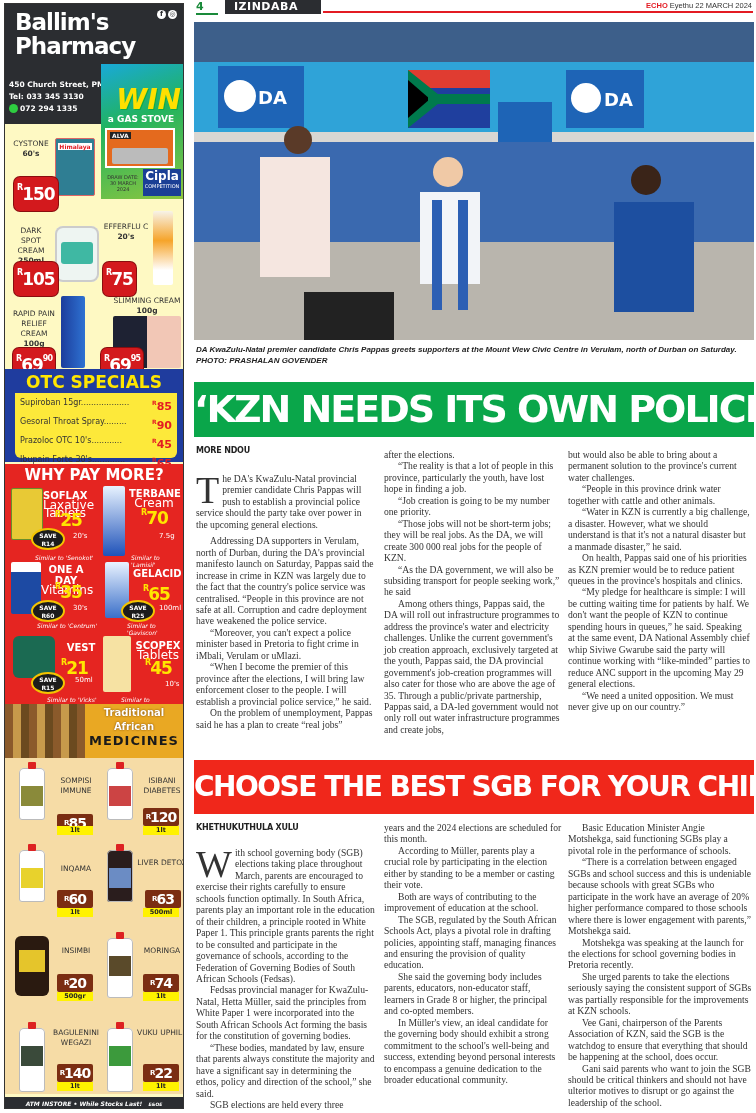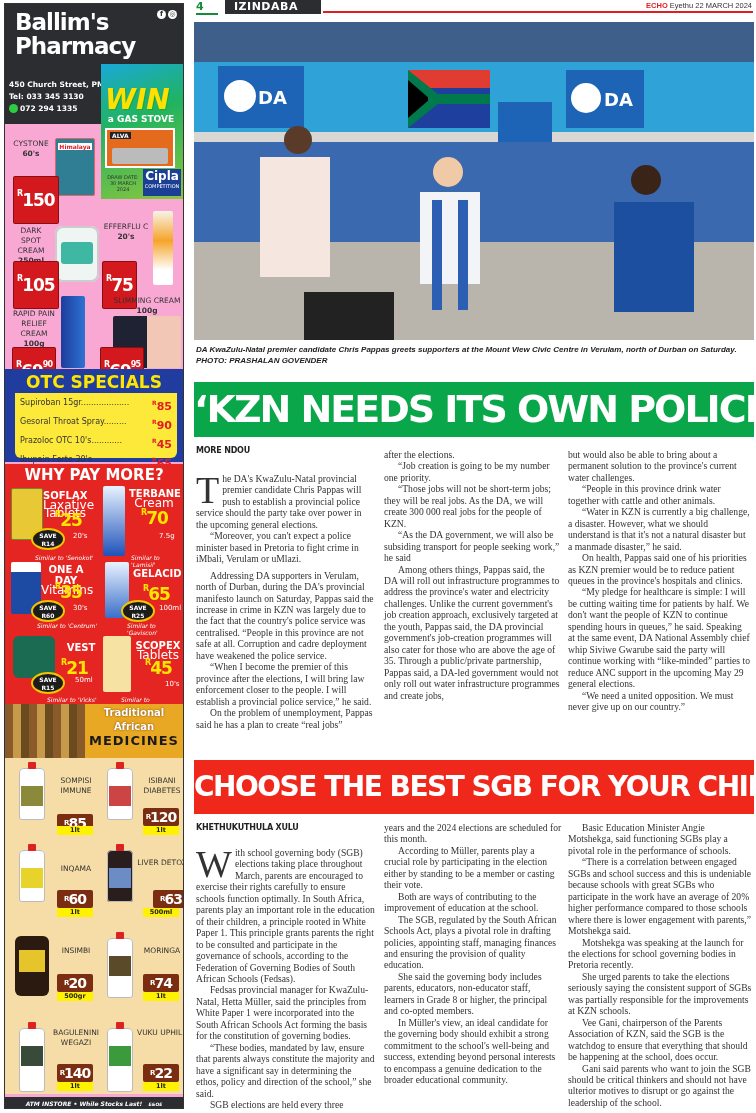--- a/index.html
+++ b/index.html
@@ -1,36 +1,36 @@
 <!DOCTYPE html>
 <html><head>
 <meta charset="utf-8">
 <style>
 *{box-sizing:border-box;margin:0;padding:0}
 body{width:756px;height:1113px;background:#fff;position:relative;overflow:hidden;font-family:"Liberation Serif",serif;color:#222}
 .abs{position:absolute}
 
-#ad{left:4px;top:3px;width:180px;height:1106px;border:1px solid #333;background:#f9a8d4;overflow:hidden}
+#ad{left:4px;top:3px;width:180px;height:1106px;border:1px solid #333;background:#fef9c3;overflow:hidden}
 .ad-head{position:absolute;left:0;top:0;width:178px;height:120px;background:#2b2d31}
 .ad-logo{position:absolute;left:10px;top:6px;color:#fff;font-family:"DejaVu Sans",sans-serif;font-weight:bold;font-size:23px;line-height:24px;letter-spacing:-1px}
 .ad-social{position:absolute;right:6px;top:6px;display:flex;gap:2px}
 .ad-social span{width:9px;height:9px;border-radius:50%;background:#fff;color:#2b2d31;font-size:7px;line-height:9px;text-align:center;font-family:"DejaVu Sans",sans-serif;font-weight:bold}
 .ad-contact{position:absolute;left:4px;top:75px;color:#fff;font-family:"DejaVu Sans",sans-serif;font-weight:bold;font-size:7.5px;line-height:12px}
 .wa{display:inline-block;width:9px;height:9px;border-radius:50%;background:#2ecc40;vertical-align:middle;margin-right:2px}
 .win-box{position:absolute;left:96px;top:60px;width:82px;height:135px;background:linear-gradient(160deg,#19a9d9 0%,#21b35f 40%,#8cc63f 100%)}
-.win-title{position:absolute;left:4px;top:22px;width:76px;text-align:left;color:#ffe000;font-family:"DejaVu Sans",sans-serif;font-weight:900;font-size:28px;line-height:28px;font-style:italic;text-shadow:1px 1px 0 #1a4}
+.win-title{position:absolute;left:4px;top:22px;width:76px;text-align:right;color:#ffe000;font-family:"DejaVu Sans",sans-serif;font-weight:900;font-size:28px;line-height:28px;font-style:italic;text-shadow:1px 1px 0 #1a4}
 .win-sub{position:absolute;left:0;top:50px;width:80px;text-align:center;color:#fff;font-family:"DejaVu Sans",sans-serif;font-weight:bold;font-size:9px}
 .stove{position:absolute;left:4px;top:64px;width:70px;height:40px;background:#e46a1e;border:2px solid #fff}
 .stove .plate{position:absolute;top:18px;width:56px;height:16px;left:5px;background:#bbb;border-radius:2px}
 .draw{position:absolute;left:2px;top:110px;width:40px;font-size:5px;line-height:6px;color:#333;font-family:"DejaVu Sans",sans-serif;text-align:center}
 .cipla{position:absolute;right:2px;top:105px;width:38px;height:27px;background:#1a3f95;color:#fff;text-align:center;font-family:"DejaVu Sans",sans-serif;font-weight:bold;font-size:12px;line-height:14px}
 .cipla small{display:block;font-size:5px;line-height:7px;font-weight:normal}
 .prod-lbl{position:absolute;font-family:"DejaVu Sans",sans-serif;font-size:7.5px;line-height:10px;text-align:center;color:#333}
 .prod-lbl b{display:block}
-.price{position:absolute;background:#d3191d;color:#fff;font-family:"DejaVu Sans",sans-serif;font-weight:bold;font-size:17px;line-height:22px;border-radius:1px;padding:12px 3px;box-shadow:0 0 0 1px #8a0d0f;letter-spacing:-1px}
+.price{position:absolute;background:#d3191d;color:#fff;font-family:"DejaVu Sans",sans-serif;font-weight:bold;font-size:17px;line-height:22px;border-radius:6px;padding:6px 3px;box-shadow:0 0 0 1px #8a0d0f;letter-spacing:-1px}
 .price sup{font-size:8px;vertical-align:top;line-height:10px}
 .box{position:absolute;border-radius:2px}
 .otc{position:absolute;left:0;top:365px;width:178px;height:93px;background:#1f3c9e}
 .otc-title{position:absolute;left:0;top:3px;width:178px;text-align:center;color:#ffe600;font-family:"DejaVu Sans",sans-serif;font-weight:900;font-size:17px;line-height:20px}
 .otc-list{position:absolute;left:10px;top:24px;width:162px;height:65px;background:#fde93a;border-radius:0 0 6px 6px;padding:2px 5px}
 .otc-row{display:flex;justify-content:space-between;font-family:"DejaVu Sans",sans-serif;font-size:8px;line-height:15.5px;color:#333}
 .otc-row .p{color:#e31b23;font-weight:bold;font-size:11px}
 .wpm{position:absolute;left:0;top:460px;width:178px;height:240px;background:#e52521}
 .wpm-title{position:absolute;left:0;top:2px;width:178px;text-align:center;color:#fff;font-family:"DejaVu Sans",sans-serif;font-weight:900;font-size:15px}
 .wpm-name{position:absolute;color:#fff;font-family:"DejaVu Sans",sans-serif;font-weight:bold;font-size:10px;line-height:11px;text-align:center}
@@ -230,21 +230,21 @@
     <div class="bottle" style="left:14px;top:92px">
         <div class="lab" style="background:#e8d22c"></div>
       </div>
     <div class="tprod" style="left:46px;top:106px">INQAMA</div>
     <div class="tprice" style="left:52px;top:132px"><sup>R</sup><span>60</span></div>
     <div class="tsize" style="left:52px;top:150px">1lt</div>
     <div class="bottle" style="left:102px;top:92px;background:#2a1d1d">
         <div class="lab" style="background:#6b8cc4"></div>
       </div>
     <div class="tprod" style="left:132px;top:100px">LIVER DETOX</div>
-    <div class="tprice" style="left:148px;top:132px"><sup>R</sup><span>63</span></div>
+    <div class="tprice" style="left:140px;top:132px"><sup>R</sup><span>63</span></div>
     <div class="tsize" style="left:138px;top:150px">500ml</div>
 
     <div class="box" style="left:10px;top:178px;width:34px;height:60px;background:#2a1a10;border-radius:6px">
         <div style="margin:14px 4px;height:22px;background:#e5c52b"></div>
       </div>
     <div class="tprod" style="left:46px;top:188px">INSIMBI</div>
     <div class="tprice" style="left:52px;top:216px"><sup>R</sup><span>20</span></div>
     <div class="tsize" style="left:52px;top:234px">500gr</div>
     <div class="bottle" style="left:102px;top:180px;height:60px">
         <div class="lab" style="background:#5a4a2a"></div>
@@ -308,27 +308,28 @@
 <div class="abs caption">
   <div>DA KwaZulu-Natal premier candidate Chris Pappas greets supporters at the Mount View Civic Centre in Verulam, north of Durban on Saturday.</div>
   <div>PHOTO: PRASHALAN GOVENDER</div>
 </div>
 
 <div class="abs headline1">‘KZN NEEDS ITS OWN POLICE’</div>
 <div class="abs byline" style="left:196px;top:446px">MORE NDOU</div>
 
 <div class="abs col" style="left:196px;top:473px;width:178px">
   <p class="first"><span class="drop">T</span><span>he DA's KwaZulu-Natal provincial premier candidate Chris Pappas will push to establish a provincial police service should the party take over power in the upcoming general elections.</span></p>
+  <p style="margin-top:5px">Addressing DA supporters in Verulam, north of Durban, during the DA's provincial manifesto launch on Saturday, Pappas said the increase in crime in KZN was largely due to the fact that the country's police service was centralised. “People in this province are not safe at all. Corruption and cadre deployment have weakened the police service.</p>
   <p>“Moreover, you can't expect a police minister based in Pretoria to fight crime in iMbali, Verulam or uMlazi.</p>
-  <p style="margin-top:5px">Addressing DA supporters in Verulam, north of Durban, during the DA's provincial manifesto launch on Saturday, Pappas said the increase in crime in KZN was largely due to the fact that the country's police service was centralised. “People in this province are not safe at all. Corruption and cadre deployment have weakened the police service.</p>
   <p>“When I become the premier of this province after the elections, I will bring law enforcement closer to the people. I will establish a provincial police service,” he said.</p>
   <p>On the problem of unemployment, Pappas said he has a plan to create “real jobs”</p>
 </div>
 <div class="abs col" style="left:384px;top:449px;width:176px">
   <p class="first">after the elections.</p>
+  <p>“The reality is that a lot of people in this province, particularly the youth, have lost hope in finding a job.</p>
   <p>“Job creation is going to be my number one priority.</p>
   <p>“Those jobs will not be short-term jobs; they will be real jobs. As the DA, we will create 300 000 real jobs for the people of KZN.</p>
   <p>“As the DA government, we will also be subsiding transport for people seeking work,” he said</p>
   <p>Among others things, Pappas said, the DA will roll out infrastructure programmes to address the province's water and electricity challenges. Unlike the current government's job creation approach, exclusively targeted at the youth, Pappas said, the DA provincial government's job-creation programmes will also cater for those who are above the age of 35. Through a public/private partnership, Pappas said, a DA-led government would not only roll out water infrastructure programmes and create jobs,</p>
 </div>
 <div class="abs col" style="left:568px;top:449px;width:182px">
   <p class="first">but would also be able to bring about a permanent solution to the province's current water challenges.</p>
   <p>“People in this province drink water together with cattle and other animals.</p>
   <p>“Water in KZN is currently a big challenge, a disaster. However, what we should understand is that it's not a natural disaster but a manmade disaster,” he said.</p>
   <p>On health, Pappas said one of his priorities as KZN premier would be to reduce patient queues in the province's hospitals and clinics.</p>

